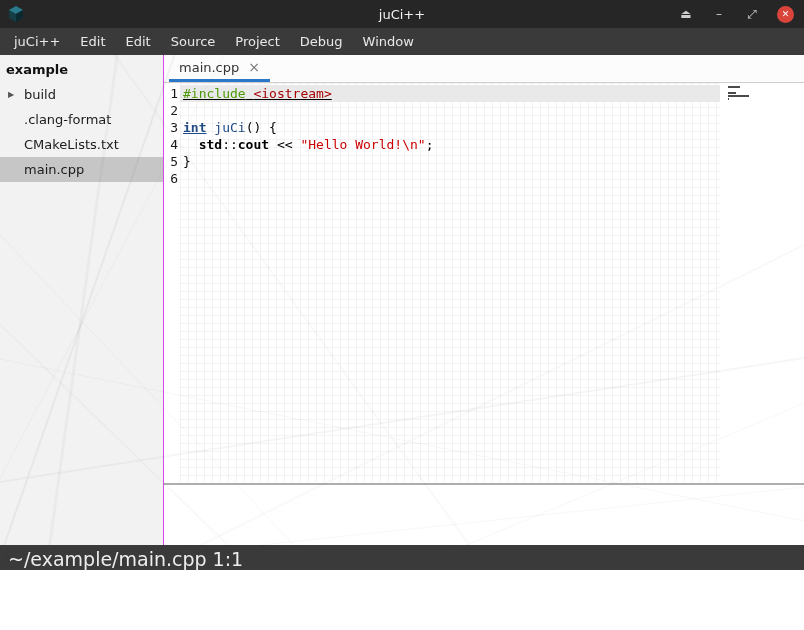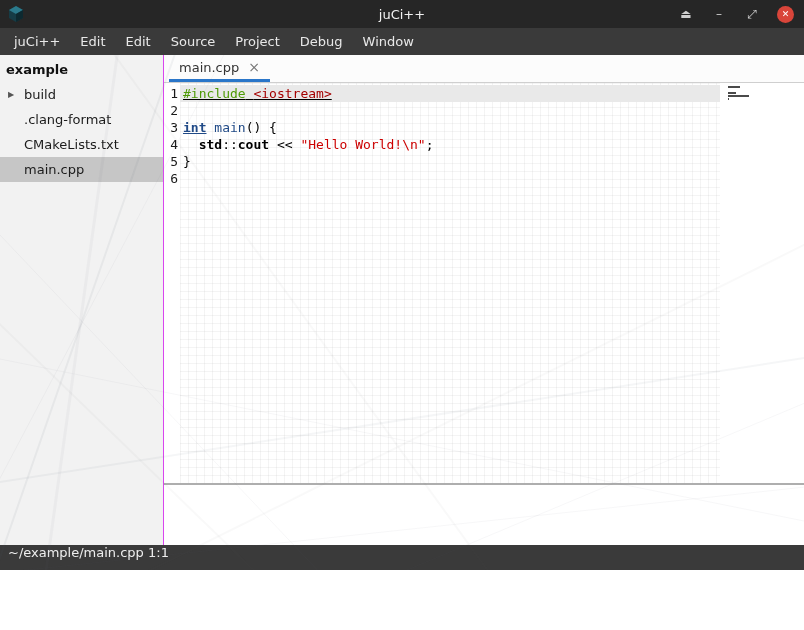--- a/index.html
+++ b/index.html
@@ -63,21 +63,21 @@
 .seg-string{color:var(--syn-string);}
 .seg-plain{color:var(--syn-plain);}
 .minimap{position:absolute;left:564px;top:3px;width:26px;}
 .mm-line{height:2px;margin-bottom:1px;background:#4a4a4a;}
 
 
 .split-divider{height:2px;background:#aeaeae;flex:0 0 auto;}
 .bottom-panel{flex:1;background:#fff;}
 
 
-.statusbar{height:25px;background:var(--statusbar-bg);color:#eeeeee;font-size:13px;display:flex;align-items:flex-start;padding-left:8px;flex:0 0 auto;}
+.statusbar{height:25px;background:var(--statusbar-bg);color:#eeeeee;font-size:19px;display:flex;align-items:flex-end;padding-left:8px;flex:0 0 auto;}
 </style>
 </head>
 <body>
 
 <div class="window">
 
   <div class="titlebar">
     <svg class="app-icon" viewBox="0 0 18 18">
       <polygon points="9,1 16,5 16,13 9,17 2,13 2,5" fill="#163c46"></polygon>
       <polygon points="9,1 16,5 9,9 2,5" fill="#2b7a8c"></polygon>
@@ -161,21 +161,21 @@
             <div class="gutter-num">1</div>
             <div class="gutter-num">2</div>
             <div class="gutter-num">3</div>
             <div class="gutter-num">4</div>
             <div class="gutter-num">5</div>
             <div class="gutter-num">6</div>
           </div>
         <div class="codearea" id="codearea">
             <div class="code-line current-line"><span class="seg seg-preprocessor">#include</span><span class="seg seg-plain"> </span><span class="seg seg-include_path">&lt;iostream&gt;</span></div>
             <div class="code-line"></div>
-            <div class="code-line"><span class="seg seg-keyword">int</span><span class="seg seg-plain"> </span><span class="seg seg-function">main</span><span class="seg seg-plain">() {</span></div>
+            <div class="code-line"><span class="seg seg-keyword">int</span><span class="seg seg-plain"> </span><span class="seg seg-function">juCi</span><span class="seg seg-plain">() {</span></div>
             <div class="code-line"><span class="seg seg-plain">  </span><span class="seg seg-namespace">std</span><span class="seg seg-plain">::</span><span class="seg seg-namespace">cout</span><span class="seg seg-plain"> &lt;&lt; </span><span class="seg seg-string">"Hello World!\n"</span><span class="seg seg-plain">;</span></div>
             <div class="code-line"><span class="seg seg-plain">}</span></div>
             <div class="code-line"></div>
           </div>
         <div class="minimap" id="minimap">
             <div class="mm-line" style="width: 12px;"></div>
             <div class="mm-line" style="width: 0px;"></div>
             <div class="mm-line" style="width: 8px;"></div>
             <div class="mm-line" style="width: 21px;"></div>
             <div class="mm-line" style="width: 1px;"></div>

